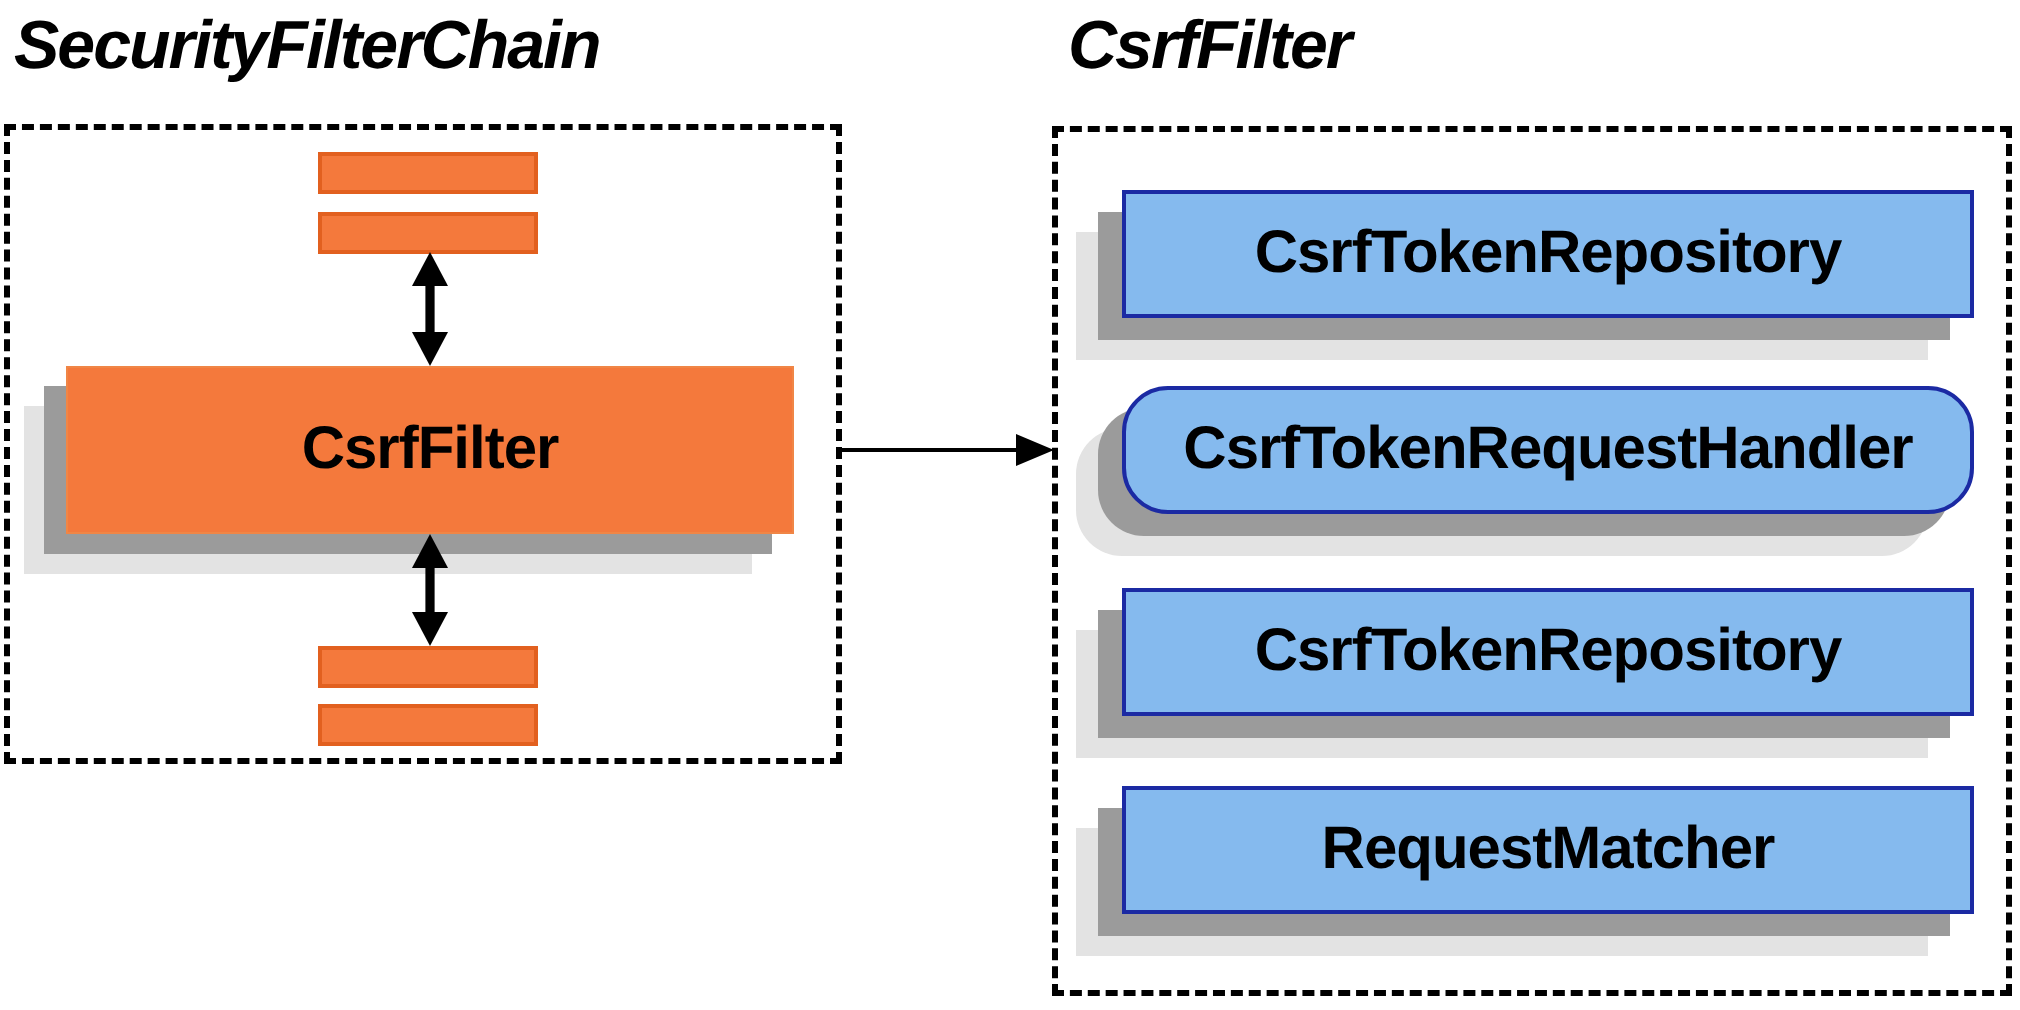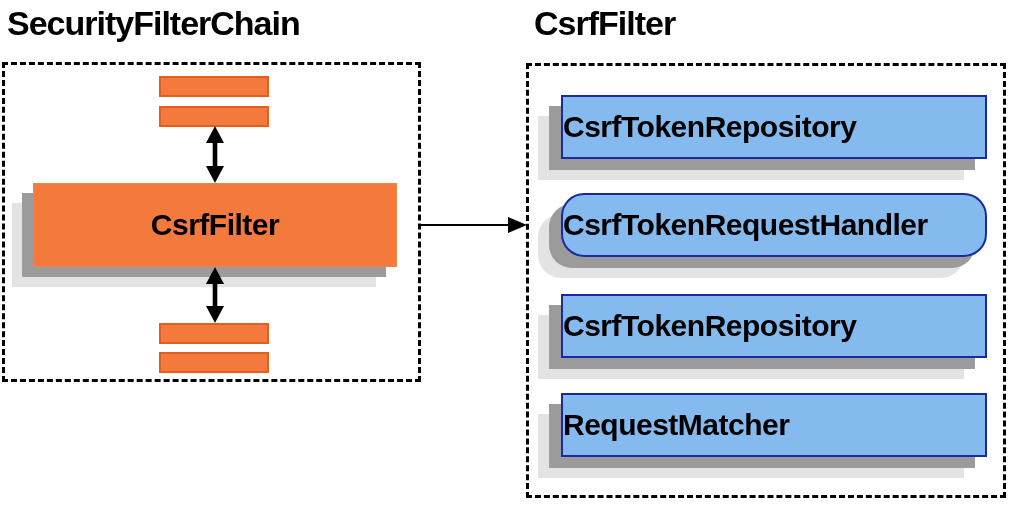--- a/index.html
+++ b/index.html
@@ -14,20 +14,21 @@
   }
   .panel-title {
     position: absolute;
     font-size: 34px;
     font-weight: bold;
     color: #000000;
     letter-spacing: -1px;
     white-space: nowrap;
     line-height: 46px;
     top: 0;
+    font-style: italic;
   }
   .title-left  { left: 7px; }
   .title-right { left: 534px; }
 
   .dashed-box {
     position: absolute;
     border: 3px dashed #000000;
     background: transparent;
   }
   .dashed-left  { left: 2px;  top: 62px; width: 419px; height: 320px; }
@@ -59,21 +60,21 @@
     font-size: 30px; font-weight: bold; color: #000000; letter-spacing: -0.5px;
   }
 
   .blue-box {
     position: absolute;
     left: 561px;
     width: 426px; height: 64px;
     background: #85baee;
     border: 2px solid #1b2aa3;
     box-shadow: -12px 11px 0 #9b9b9b, -23px 21px 0 #e3e3e3;
-    display: flex; align-items: center; justify-content: flex-start;
+    display: flex; align-items: center; justify-content: center;
   }
   .blue-box .box-label {
     font-size: 30px; font-weight: bold; color: #000000; letter-spacing: -0.5px;
     white-space: nowrap;
   }
   .pos-1 { top: 95px; }
   .pos-2 { top: 193px; border-radius: 23px; }
   .pos-3 { top: 294px; }
   .pos-4 { top: 393px; }
 

